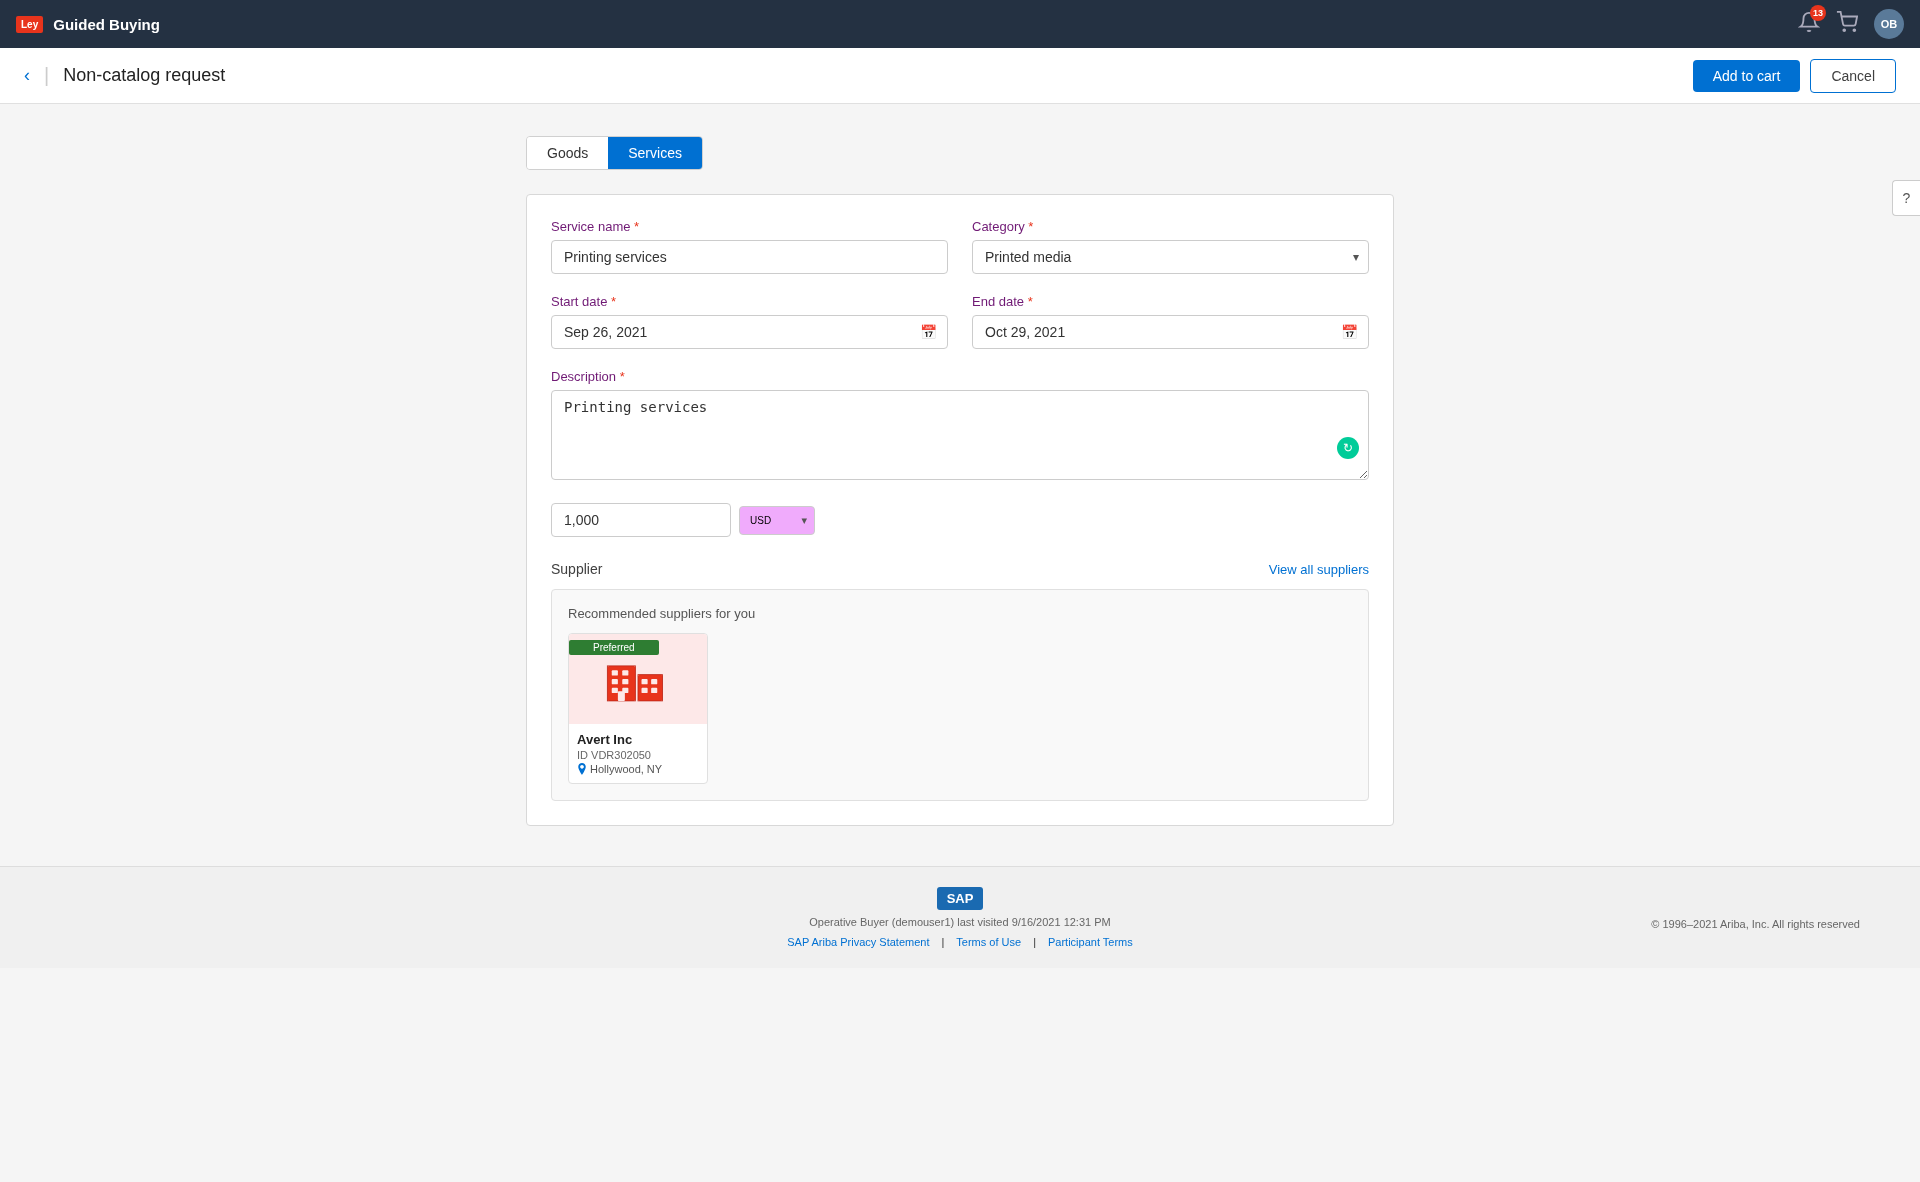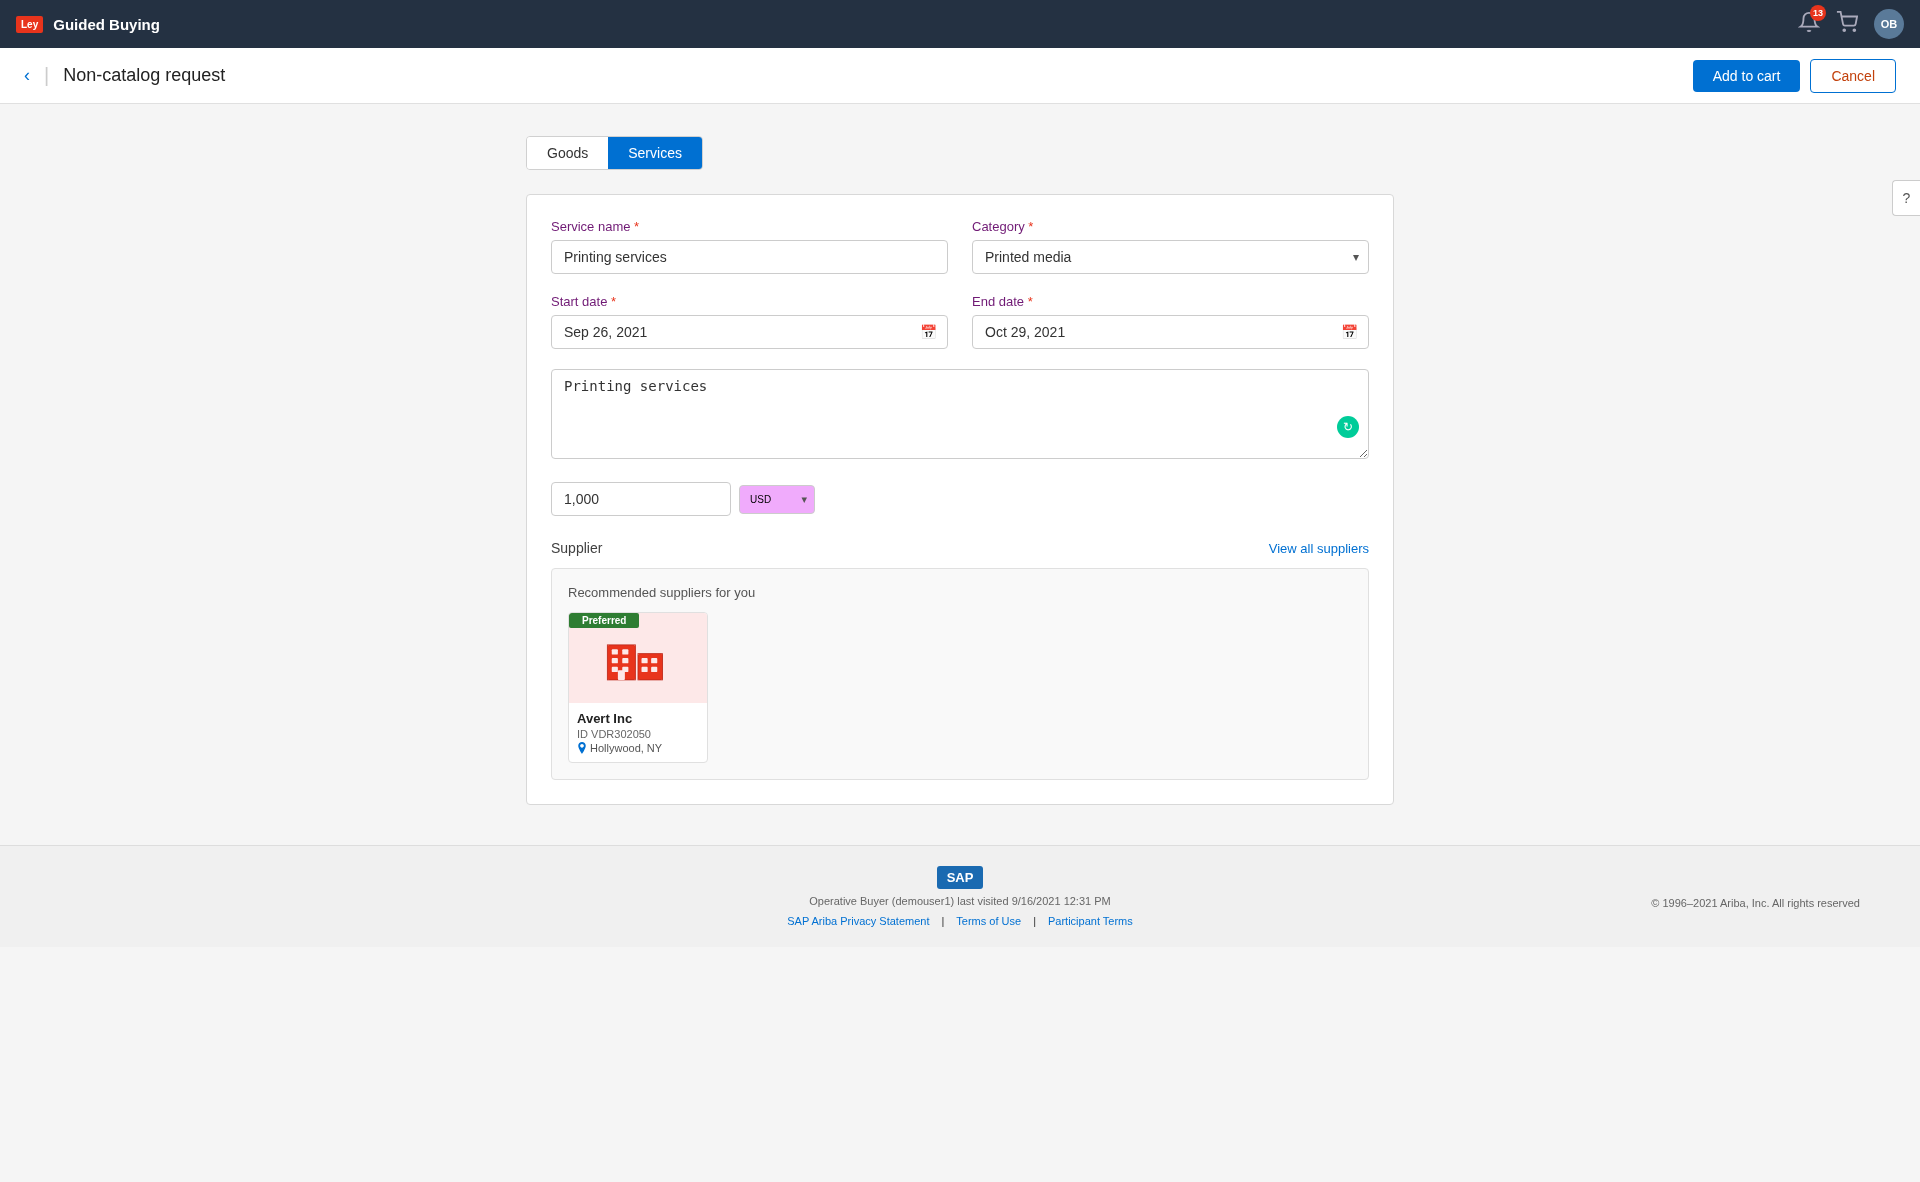--- a/index.html
+++ b/index.html
@@ -40,21 +40,21 @@
     .page-header-left { display: flex; align-items: center; gap: 10px; }
     .back-btn { color: #0070d2; background: none; border: none; cursor: pointer; font-size: 18px; display: flex; align-items: center; }
     .page-title { font-size: 18px; font-weight: 500; color: #222; }
     .page-header-right { display: flex; align-items: center; gap: 10px; }
 
     .btn-primary {
       background: #0070d2; color: white; border: none; padding: 8px 20px;
       border-radius: 4px; cursor: pointer; font-size: 14px; font-weight: 500;
     }
     .btn-secondary {
-      background: white; color: #c2410c; border: 1px solid #0070d2; padding: 8px 20px;
+      background: white; color: #404040; border: 1px solid #0070d2; padding: 8px 20px;
       border-radius: 4px; cursor: pointer; font-size: 14px; font-weight: 500;
     }
 
     
     .main-content {
       max-width: 900px;
       margin: 32px auto;
       padding: 0 16px;
     }
 
@@ -127,23 +127,23 @@
     .recommended-label { font-size: 13px; color: #555; margin-bottom: 12px; }
 
     .supplier-card {
       width: 140px; background: white; border: 1px solid #e0e0e0; border-radius: 4px; overflow: hidden; cursor: pointer;
     }
     .supplier-card-image {
       background: #fde8e8; height: 90px; display: flex; align-items: center; justify-content: center;
       position: relative;
     }
     .preferred-badge {
-      position: absolute; top: 0; left: 0;
-      background: #2e7d32; color: white; font-size: 10px; font-weight: bold;
-      padding: 2px 13px; border-radius: 2px;
+      position: absolute; top: 6px; left: 0;
+      background: #2e7d32; color: white; font-size: 10px; font-weight: normal;
+      padding: 2px 24px; border-radius: 2px;
     }
     .supplier-info { padding: 8px; }
     .supplier-name { font-size: 13px; font-weight: 600; color: #222; }
     .supplier-id { font-size: 11px; color: #666; margin: 2px 0; }
     .supplier-location { font-size: 11px; color: #555; display: flex; align-items: center; gap: 3px; }
 
     
     .help-btn {
       position: fixed; right: 0; top: 180px;
       background: white; border: 1px solid #ccc; border-right: none;
@@ -240,20 +240,21 @@
       <div class="form-group">
         <label class="required">End date</label>
         <div class="date-input-wrapper">
           <input type="text" class="form-control" value="Oct 29, 2021" style="">
           <span class="date-icon">📅</span>
         </div>
       </div>
     </div>
 
     <div class="form-group" style="margin-bottom:20px;">
+      <label class="required">Description</label>
       <div class="textarea-wrapper">
         <textarea class="form-textarea" style="">Printing services</textarea>
         <div class="textarea-icon">↻</div>
       </div>
     </div>
 
     <div class="form-group" style="margin-bottom:24px;">
       <div class="amount-row">
         <input type="text" class="form-control amount-input" value="1,000" style="">
         <div class="currency-wrapper">

